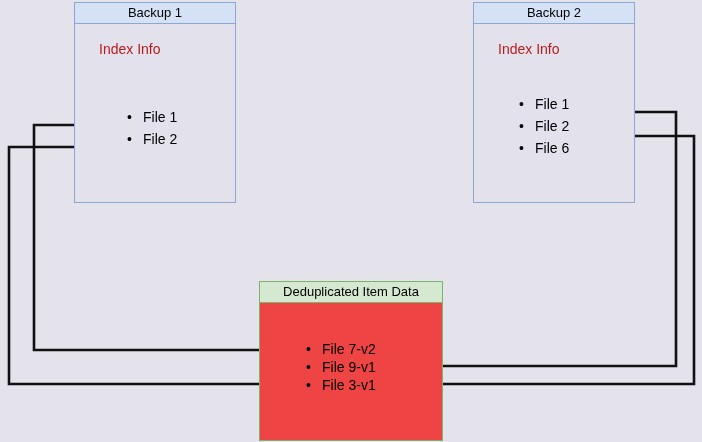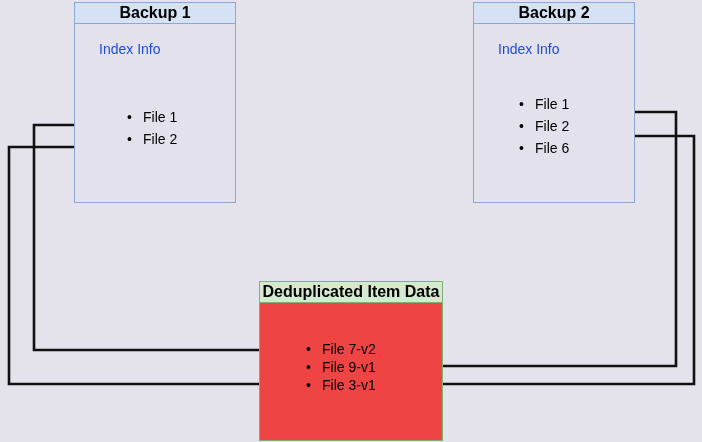--- a/index.html
+++ b/index.html
@@ -29,38 +29,38 @@
     position: absolute;
     box-sizing: border-box;
     border: 1.5px solid #8ba7d4;
     background: #e2e1ec;
   }
   .box-header {
     box-sizing: border-box;
     background: #d5e2f6;
     border-bottom: 1.5px solid #8ba7d4;
     text-align: center;
-    font-weight: bold;
-    font-size: 16px;
+    font-weight: normal;
+    font-size: 13px;
     color: #000;
     line-height: 20px;
     height: 21px;
   }
   .box-green {
     border-color: #7cb36f;
     background: #ef4444;
   }
   .box-green .box-header {
     background: #d5e8d0;
     border-bottom-color: #7cb36f;
   }
   .index-label {
     position: absolute;
     font-size: 14px;
-    color: #1d4ed8;
+    color: #b91c1c;
   }
   ul.file-list {
     position: absolute;
     margin: 0;
     padding: 0;
     list-style: none;
   }
   ul.file-list li {
     font-size: 14px;
     color: #000;

